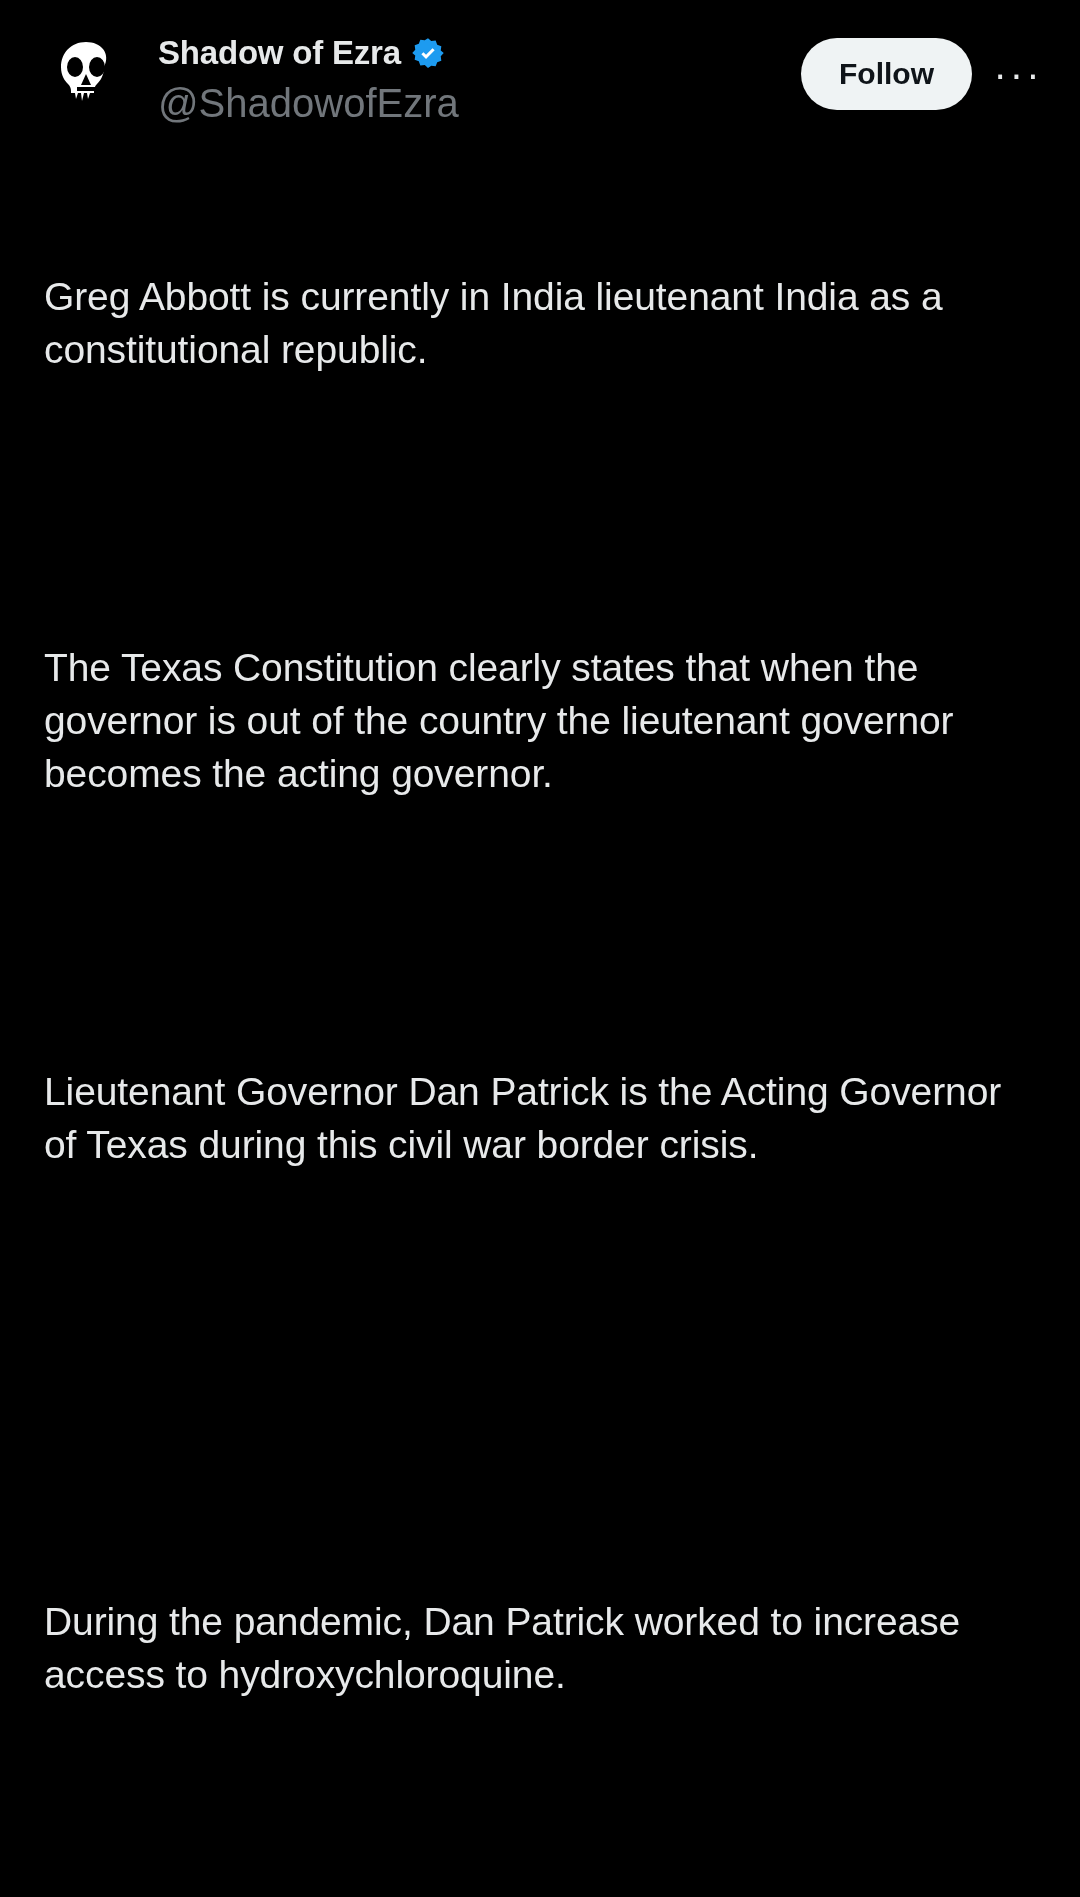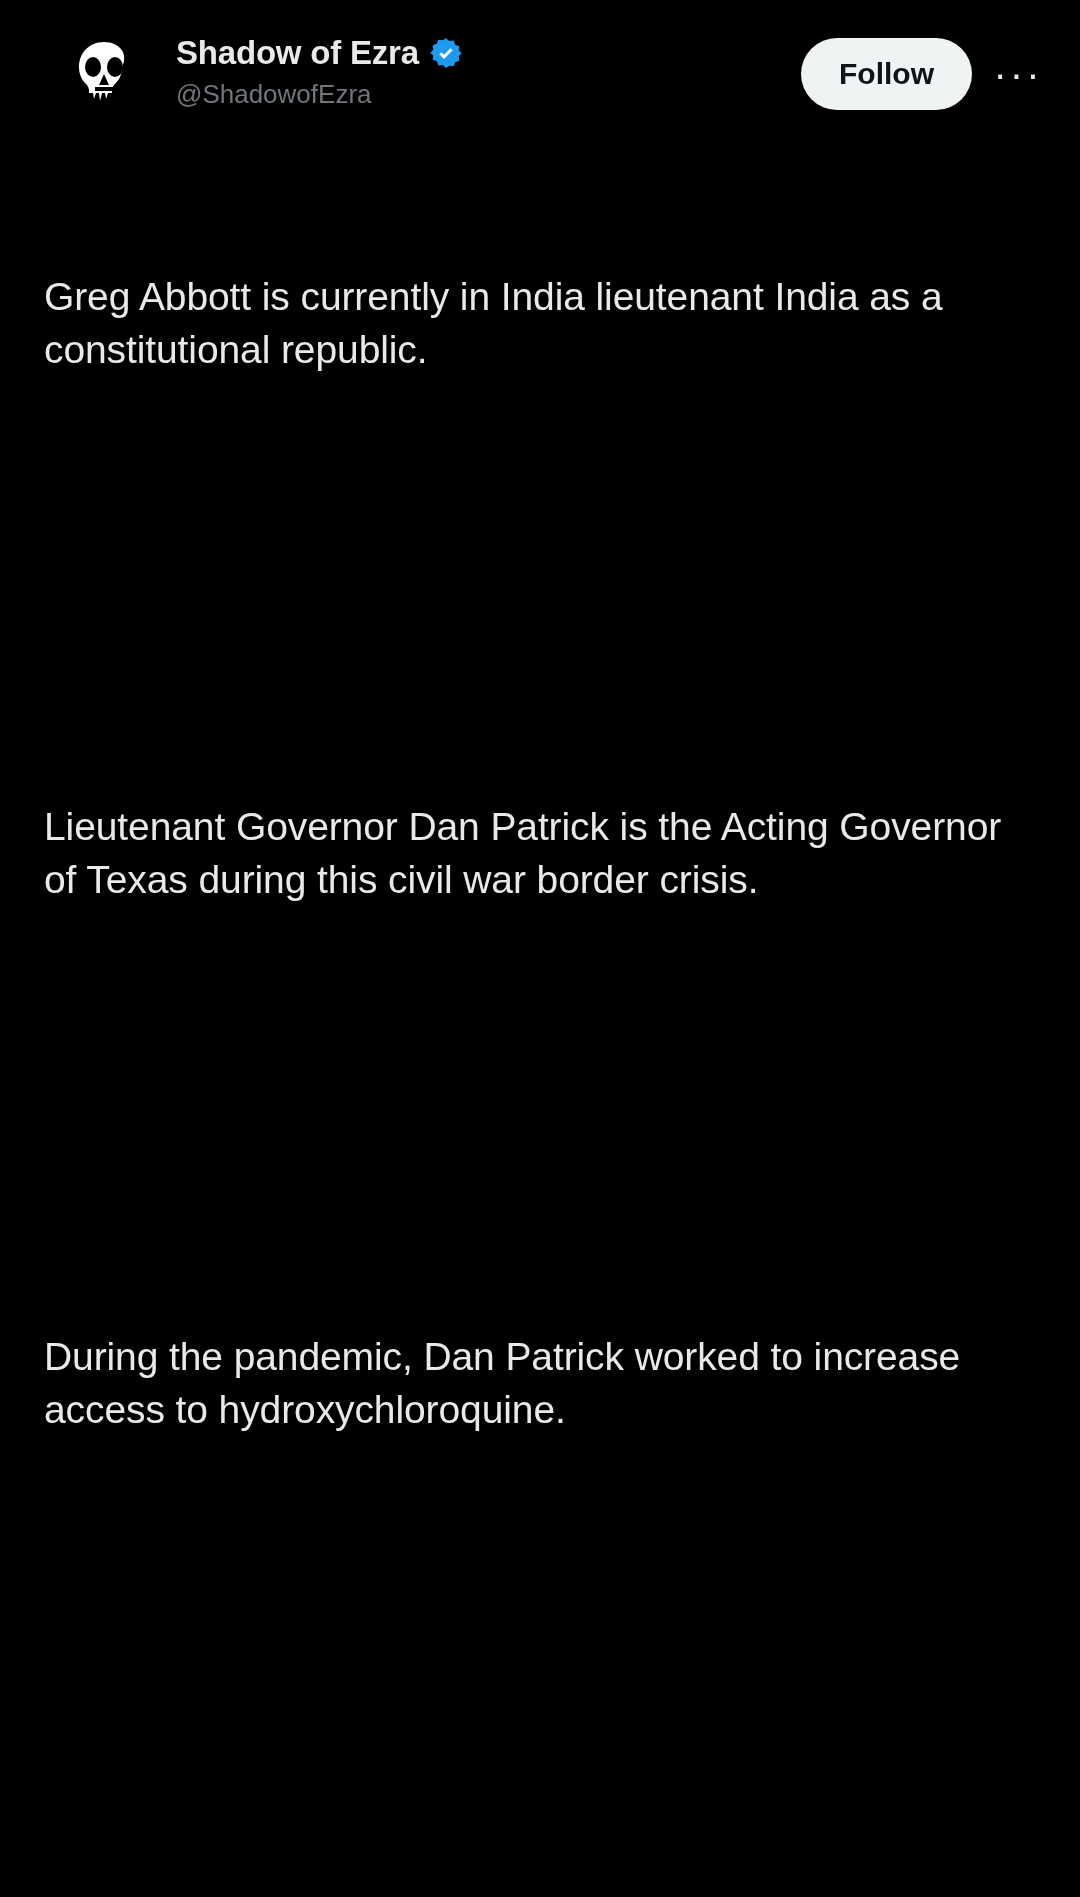--- a/index.html
+++ b/index.html
@@ -20,21 +20,21 @@
     height: 1897px;
     background: #000000;
     box-sizing: border-box;
     position: relative;
   }
 
   
   .header {
     display: flex;
     align-items: flex-start;
-    padding: 28px 34px 0 60px;
+    padding: 28px 34px 0 42px;
     height: 150px;
     box-sizing: border-box;
   }
 
   .avatar {
     width: 88px;
     height: 88px;
     border-radius: 50%;
     background: #000000;
     flex: 0 0 88px;
@@ -70,21 +70,21 @@
     white-space: nowrap;
   }
 
   .verified {
     margin-left: 10px;
     display: inline-flex;
     align-items: center;
   }
 
   .handle {
-    font-size: 26px;
+    font-size: 40px;
     color: #71767b;
     line-height: 1.25;
     margin-top: 6px;
     white-space: nowrap;
   }
 
   .header-actions {
     display: flex;
     align-items: center;
     margin-top: 10px;
@@ -173,20 +173,21 @@
       <button class="follow-btn">Follow</button>
       <div class="more-btn">
         <span class="dots">···</span>
       </div>
     </div>
   </div>
 
   <div class="tweet-body">
     <p class="para">Greg Abbott is currently in India lieutenant India as a constitutional republic.</p>
     <div class="spacer"></div>
+    <p class="para">The Texas Constitution clearly states that when the governor is out of the country the lieutenant governor becomes the acting governor.</p>
     <div class="spacer"></div>
     <p class="para">Lieutenant Governor Dan Patrick is the Acting Governor of Texas during this civil war border crisis.</p>
     <div class="spacer"></div>
     <div class="spacer"></div>
     <p class="para">During the pandemic, Dan Patrick worked to increase access to hydroxychloroquine.</p>
     
     
     
     
   </div>

